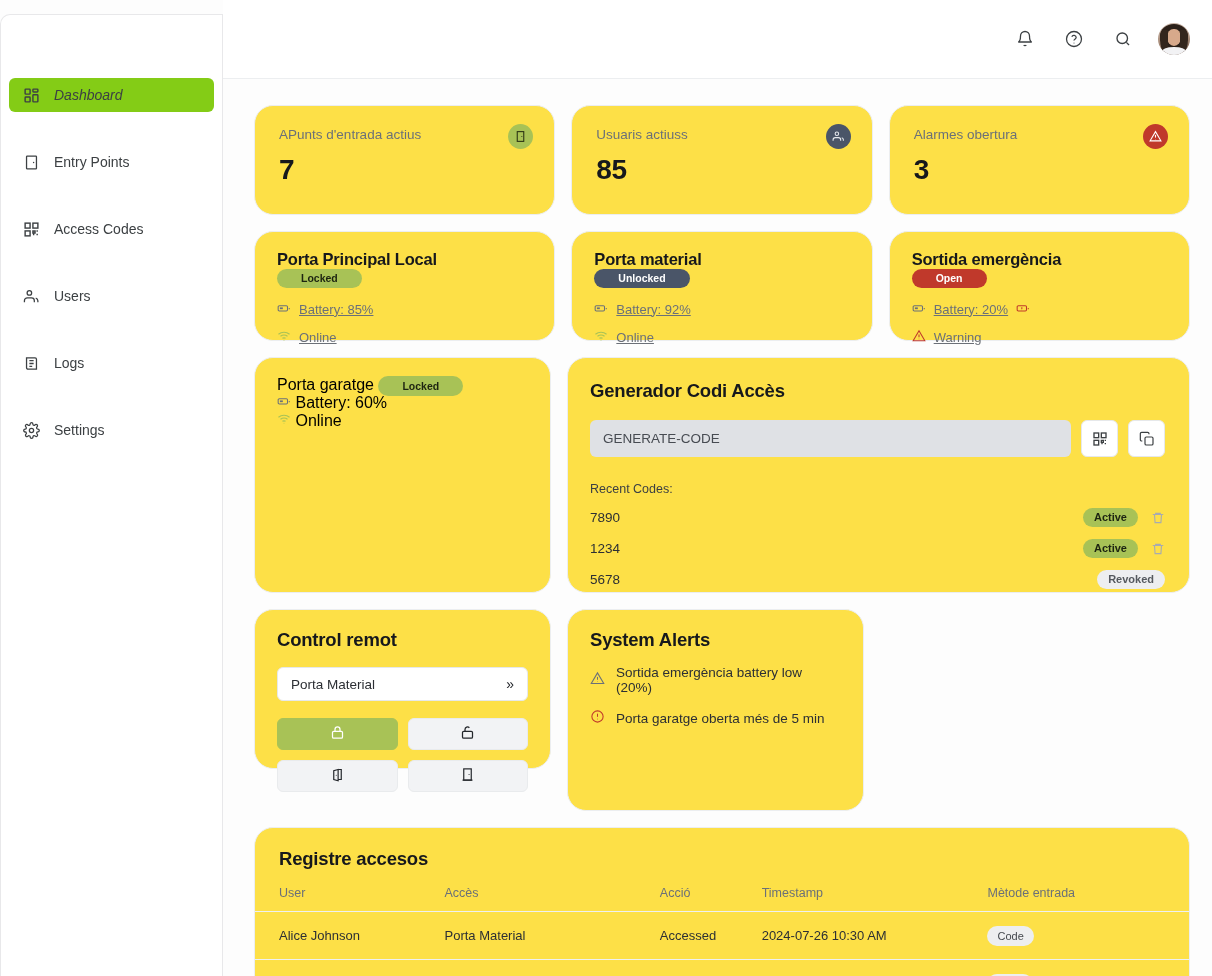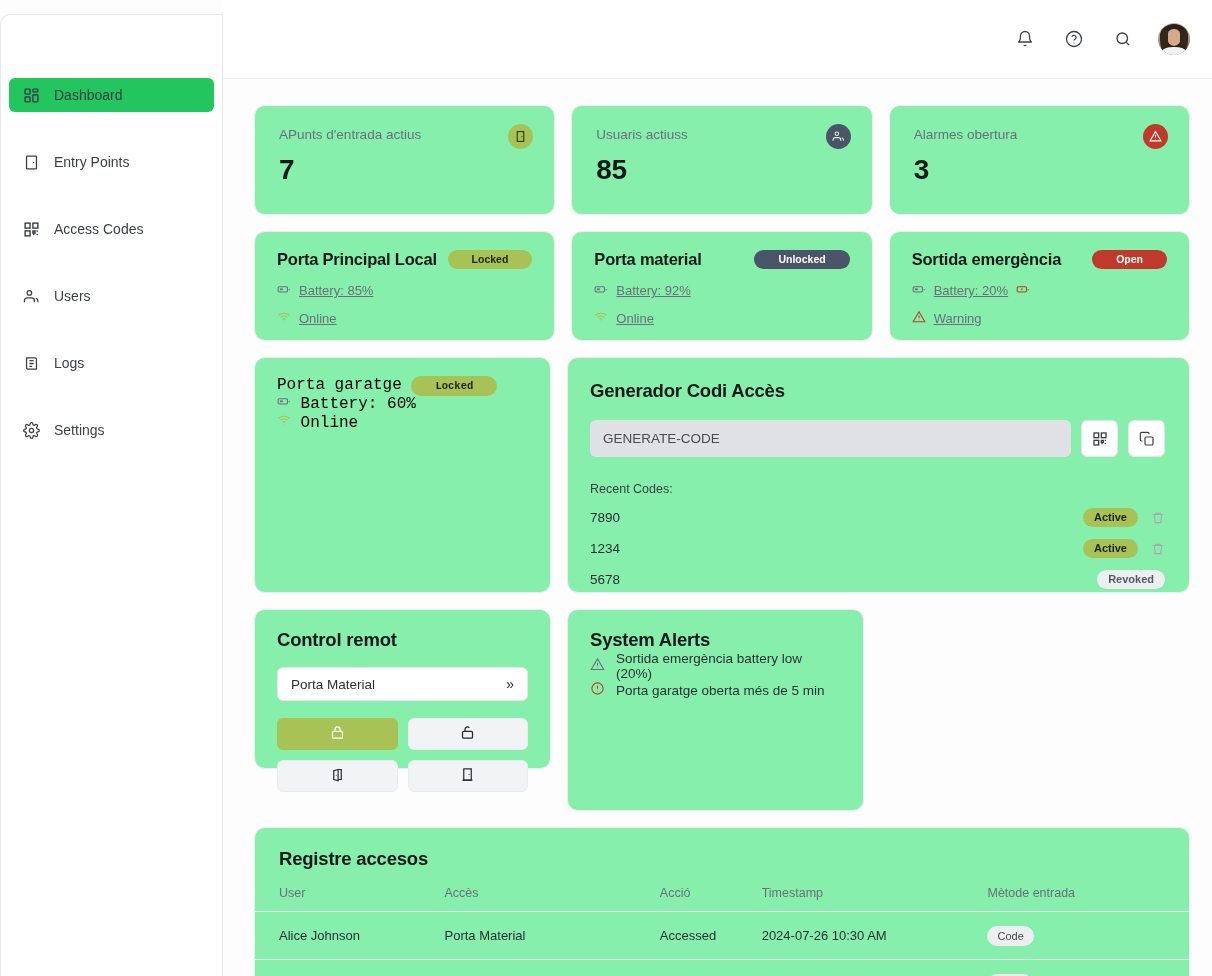--- a/index.html
+++ b/index.html
@@ -24,21 +24,21 @@
   }
   .nav-item {
     display:flex; align-items:center; gap:14px;
     height: 34px; margin: 0 8px 0 8px;
     padding: 0 14px;
     border-radius: 6px;
     color:#3c4043; font-size:14px;
     cursor:pointer;
   }
   .nav-spacer { height: 33px; }
-  .nav-item.active { background:#22c55e; }
+  .nav-item.active { background:#84cc16;font-style:italic; }
   .nav-item svg { display:block; }
 
   
   .main { flex:1; height:976px; display:flex; flex-direction:column; background:#fdfdfd; }
   .topbar {
     height:79px; min-height:79px;
     border-bottom:1px solid #eceef0;
     background:#fff;
     display:flex; align-items:center; justify-content:flex-end;
     padding-right: 22px; gap: 21px;
@@ -53,43 +53,43 @@
   .avatar .hair { position:absolute; left:2px; top:1px; width:28px; height:24px; border-radius:50% 50% 44% 44%; background:#2b2019; }
   .avatar .face { position:absolute; left:9px; top:6px; width:14px; height:17px; border-radius:48% 48% 52% 52%; background:#d7a98b; }
   .avatar .hairL { position:absolute; left:2px; top:7px; width:8px; height:22px; border-radius:40% 10% 30% 60%; background:#33261d; }
   .avatar .hairR { position:absolute; right:2px; top:7px; width:8px; height:22px; border-radius:10% 40% 60% 30%; background:#33261d; }
   .avatar .body { position:absolute; left:4px; bottom:-1px; width:24px; height:9px; border-radius:50% 50% 0 0; background:#f2f2f4; }
 
   .content { flex:1; padding: 26px 22px 0 31px; overflow:hidden; }
 
   .grid3 { display:grid; grid-template-columns: repeat(3, 1fr); gap: 16px; }
   .card {
-    background:#86efac; border:1px solid #eceef0; border-radius:11px;
+    background:#fde047; border:1px solid #eceef0; border-radius:19px;
   }
 
   
   .stat { height:110px; padding: 21px 24px 0 24px; position:relative; }
   .stat .label { font-size:13.5px; color:#6b7078; }
   .stat .value { font-size:28px; font-weight:700; color:#16181c; margin-top:12px; letter-spacing:-0.3px; }
   .stat .circ { position:absolute; right:21px; top:18px; width:25px; height:25px; border-radius:50%; display:flex; align-items:center; justify-content:center; }
 
   
   .door { height:110px; padding: 18px 22px 0 22px; }
-  .door .hdr { display:flex; align-items:flex-start; justify-content:space-between; }
+  .door .hdr { display:flex; align-items:flex-start; justify-content:space-between;flex-direction:column; }
   .door .title { font-size:16.5px; font-weight:700; color:#16181c; letter-spacing:-0.2px; }
   .badge { font-size:10.5px; font-weight:700; border-radius:11px; padding:4px 24px; line-height:1; white-space:nowrap; }
   .badge.locked { background:#a8c256; color:#1d2411; }
   .badge.unlocked { background:#4a5568; color:#ffffff;text-align:right; }
   .badge.open { background:#c0392b; color:#ffffff; }
   .door .row { display:flex; align-items:center; gap:8px; font-size:13px; color:#6b7078; margin-top:11px;text-decoration:underline; }
   .door .row.first { margin-top: 13px; }
 
   
   .row3 { display:grid; grid-template-columns: 297px 1fr; gap:16px; margin-top:16px; }
-  .door-tall { height:236px; padding: 18px 22px 0 22px; font-family: Liberation Mono, monospace; }
+  .door-tall { height:236px; padding: 18px 22px 0 22px; }
 
   .gen { padding: 22px 24px 20px 22px; height:236px; }
   .gen h2 { font-size:18.5px; font-weight:700; color:#16181c; letter-spacing:-0.2px; }
   .gen-row { display:flex; gap:10px; margin-top:18px; }
   .code-input {
     flex:1; height:37px; background:#dfe1e5; border:none; border-radius:6px;
     padding: 0 13px; font-size:13.5px; color:#474b52;
     font-family:"Liberation Sans", sans-serif;
   }
   .sq-btn { width:37px; height:37px; border:1px solid #e6e8ea; background:#fff; border-radius:6px; display:flex; align-items:center; justify-content:center; cursor:pointer; color:#3c4043; }
@@ -111,21 +111,21 @@
     padding:0 13px; font-size:13.5px; color:#2c2f34; cursor:pointer; background:#fff;
   }
   .select .chev { color:#23262b; font-size:14px; }
   .btn-grid { display:grid; grid-template-columns:1fr 1fr; gap:10px; margin-top:17px; }
   .ctl-btn {
     height:32px; border-radius:6px; border:1px solid #e9ebed; background:#f2f3f5;
     display:flex; align-items:center; justify-content:center; cursor:pointer; color:#23262b;
   }
   .ctl-btn.primary { background:#a8c256; border-color:#a8c256; color:#ffffff; }
   .alerts { height:202px; padding:19px 22px 0 22px; }
-  .alert-row { display:flex; align-items:center; gap:11px; font-size:13.5px; color:#2c2f34; }
+  .alert-row { display:flex; align-items:center; gap:11px; font-size:13.5px; color:#2c2f34; margin-top:14px; }
 
   
   .tablecard { margin-top:16px; padding: 20px 0 0 0; }
   .tablecard h2 { font-size:18.5px; font-weight:700; color:#16181c; padding:0 24px; letter-spacing:-0.2px; }
   table { width:100%; border-collapse:collapse; margin-top:16px; }
   th { text-align:left; font-size:12.5px; font-weight:400; color:#6b7078; padding: 0 0 11px 0; }
   th:first-child, td:first-child { padding-left:24px; }
   td { font-size:13px; color:#2c2f34; padding: 16px 0; border-top:1px solid #eef0f1; }
   .chip { background:#edeef0; color:#44484e; font-size:11px; padding:4px 10px; border-radius:10px; }
   tr td:last-child, tr th:last-child { padding-right:24px; }

